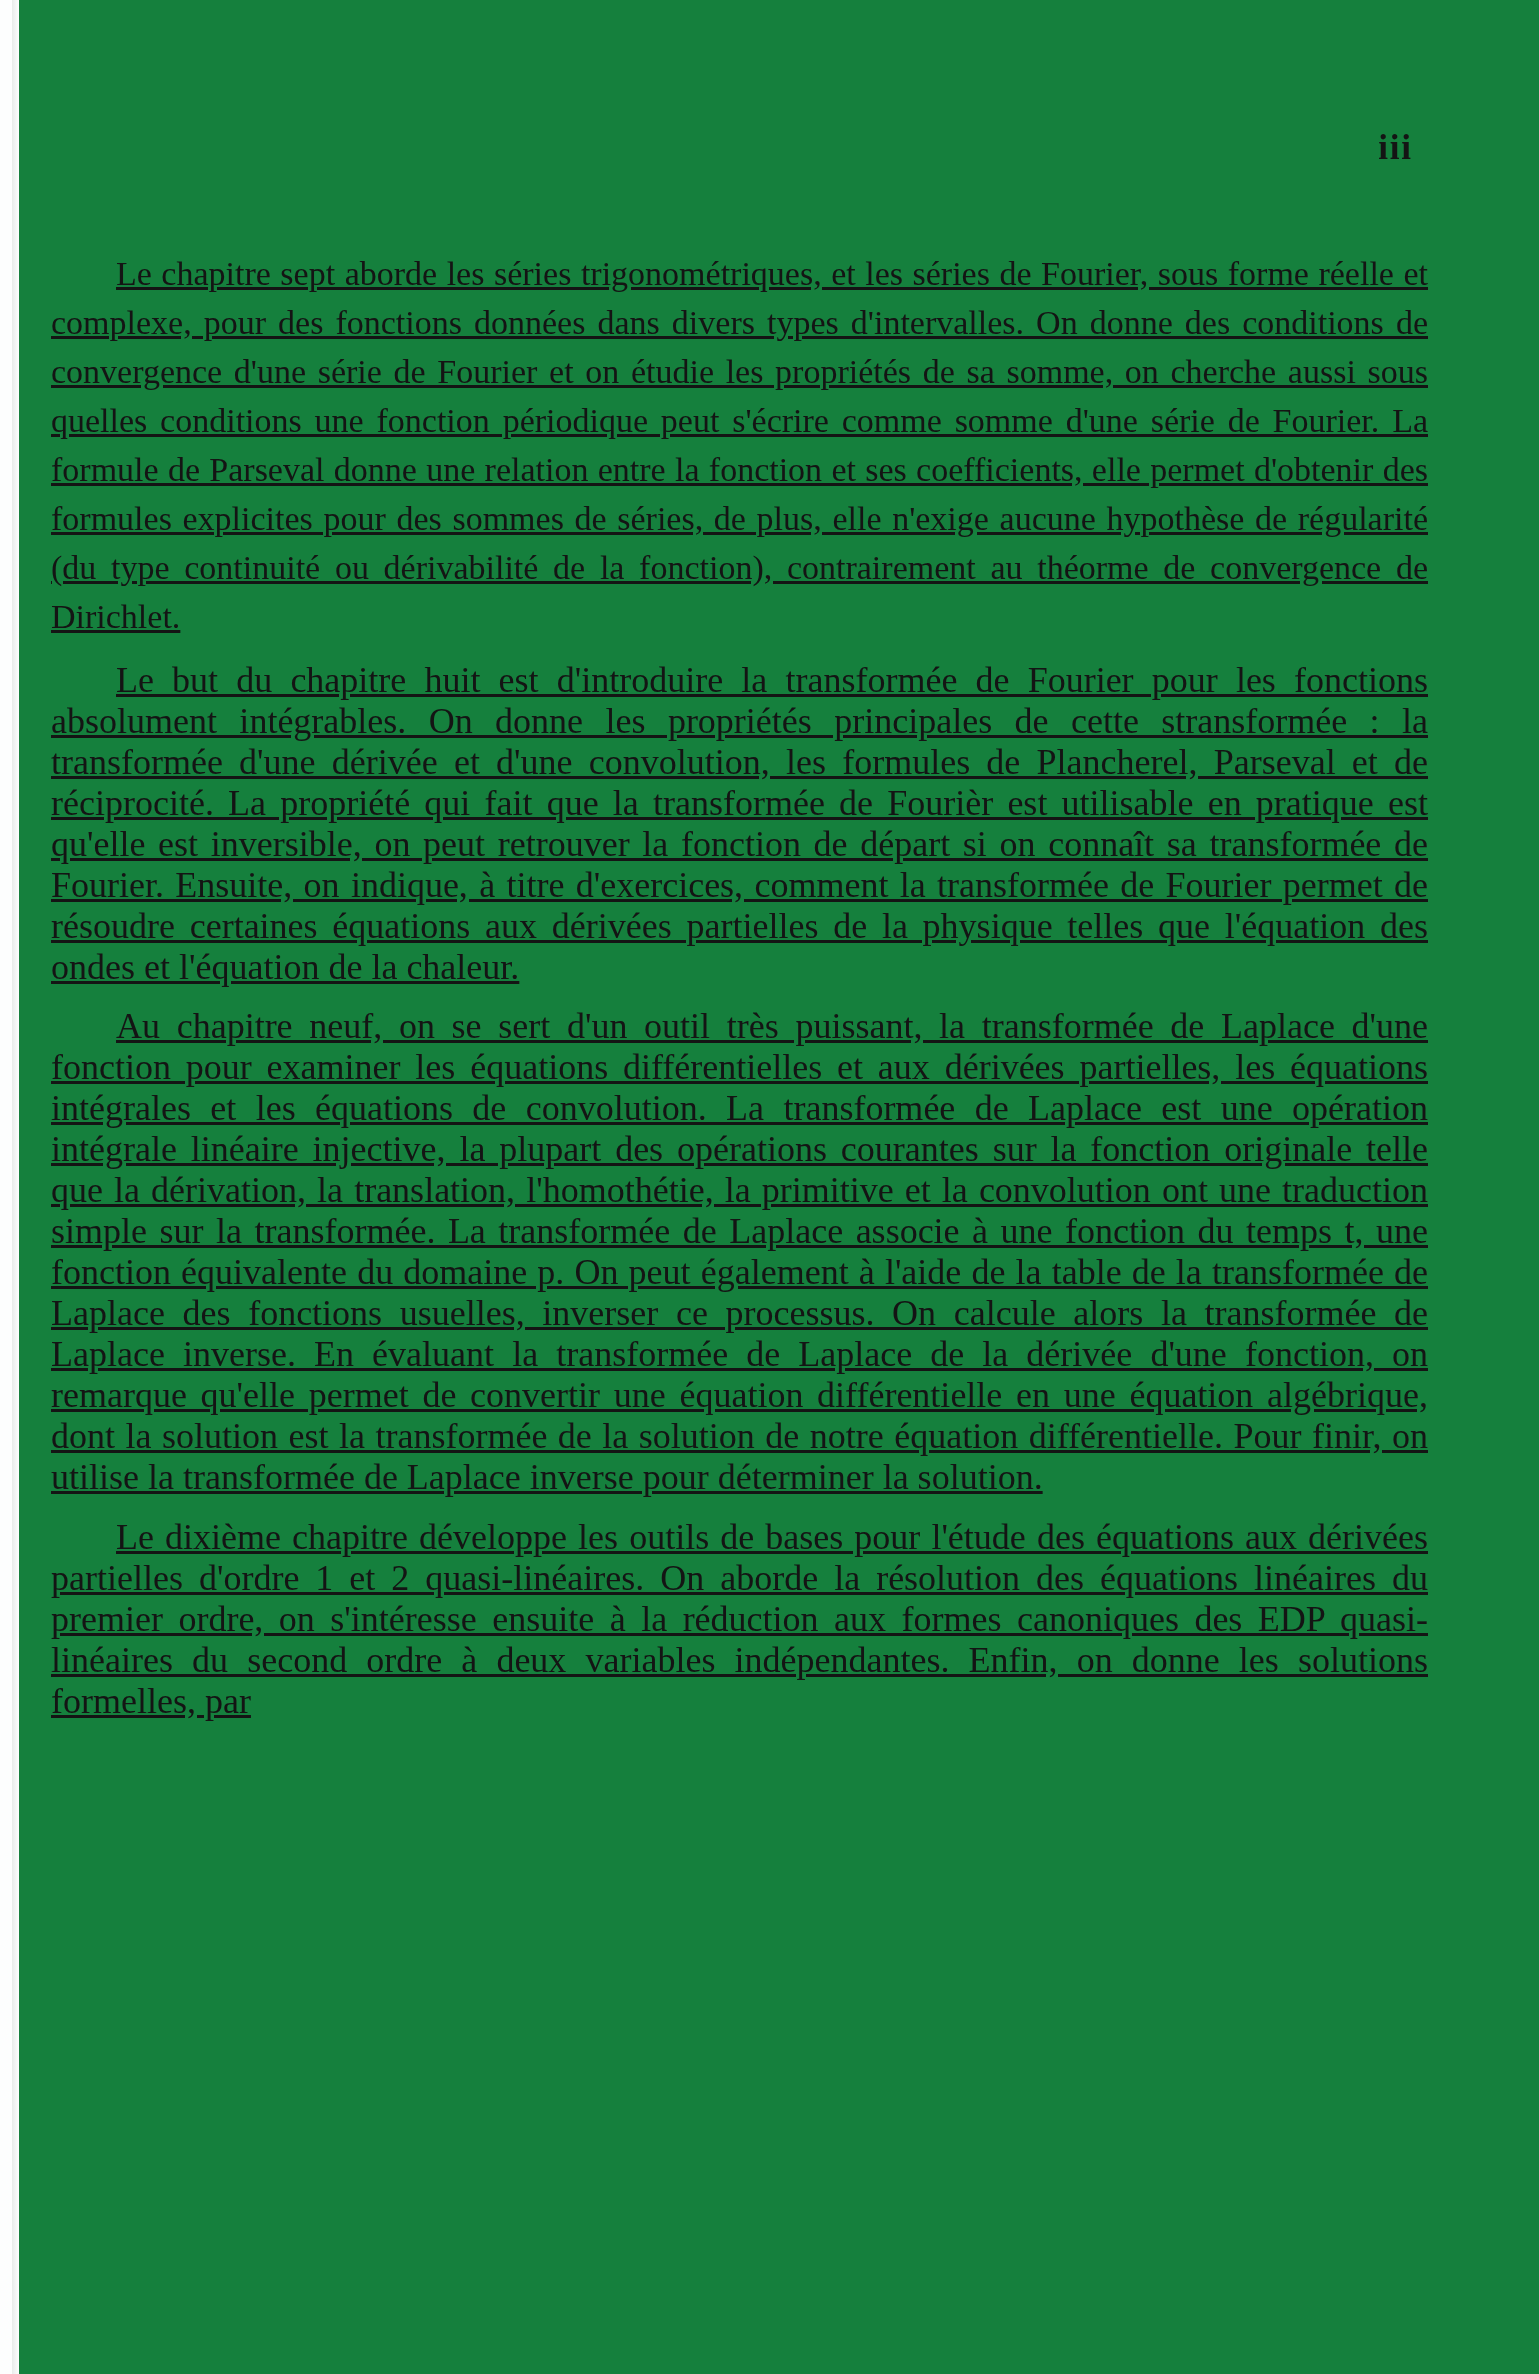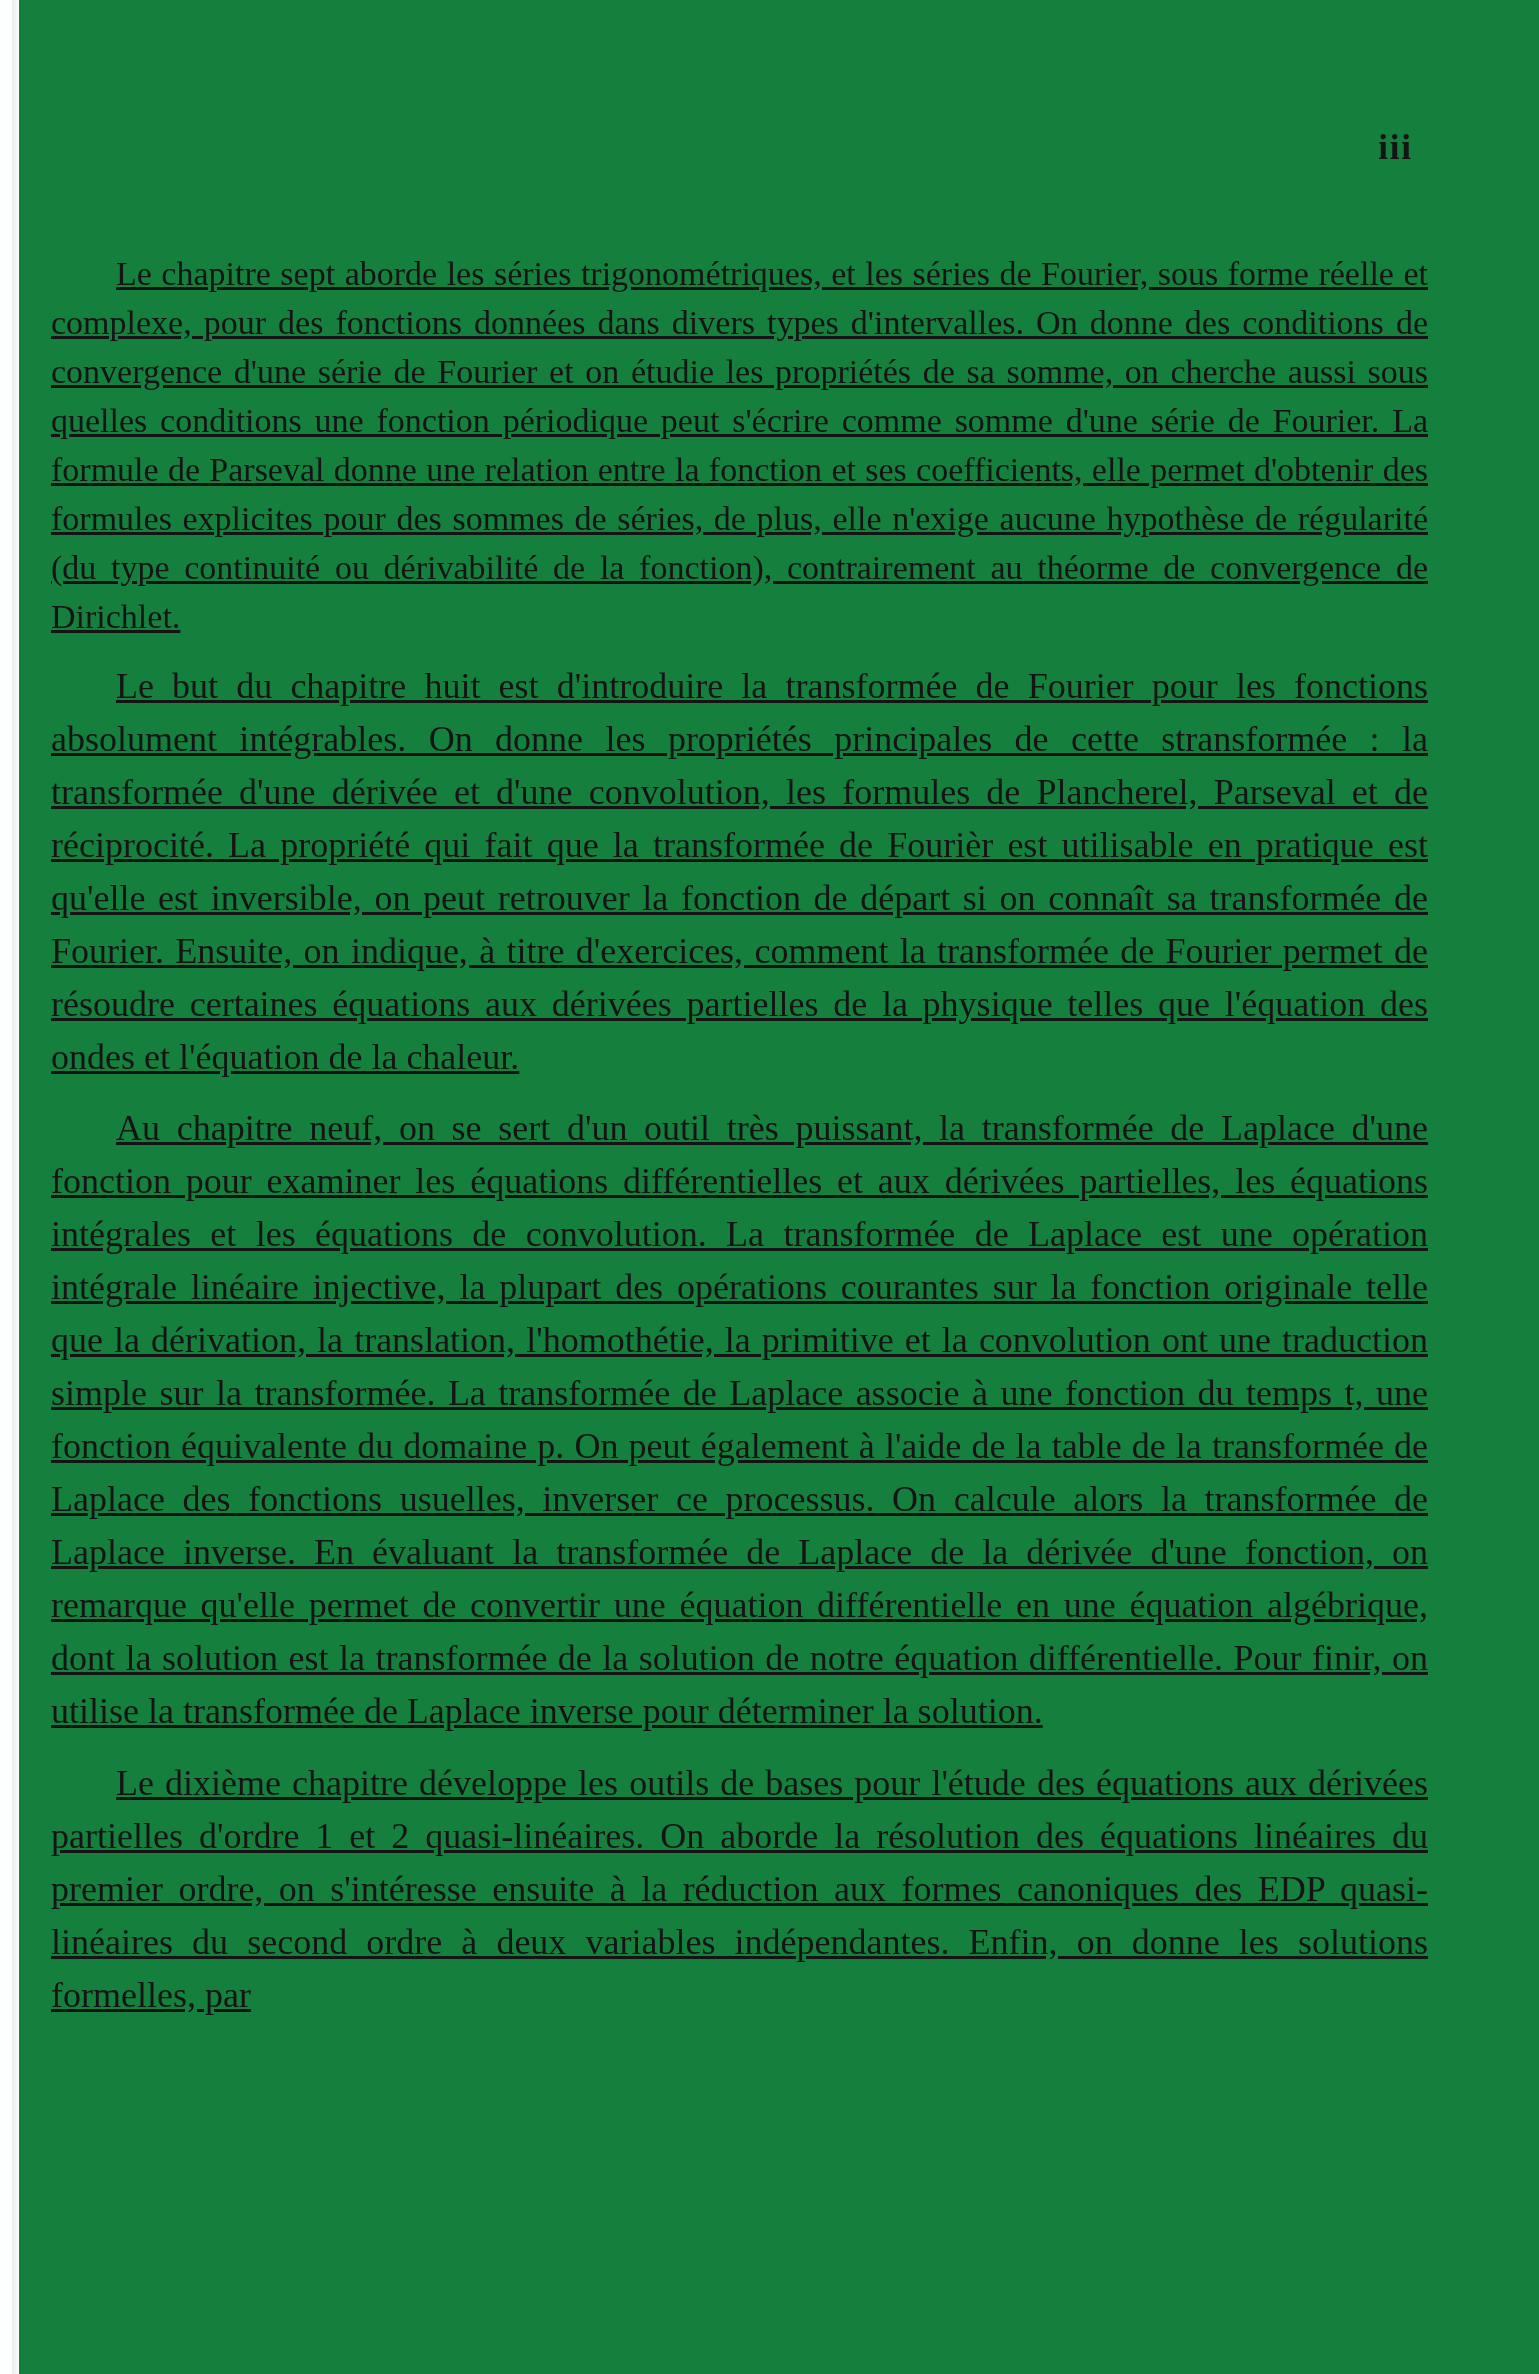--- a/index.html
+++ b/index.html
@@ -42,21 +42,21 @@
     .text-block {
       position: absolute;
       left: 39px;
       top: 249px;
       width: 1377px;
       text-decoration: underline;
     }
     .para {
       margin: 0 0 18.6px 0;
       font-size: 36px;
-      line-height: 53px;
+      line-height: 41px;
       text-align: justify;
       text-indent: 65px;
       hyphens: manual;
     }
     .para.p1 { font-size: 34px; line-height: 49px; }
   </style>
 </head>
 <body>
 
 <div class="page">

